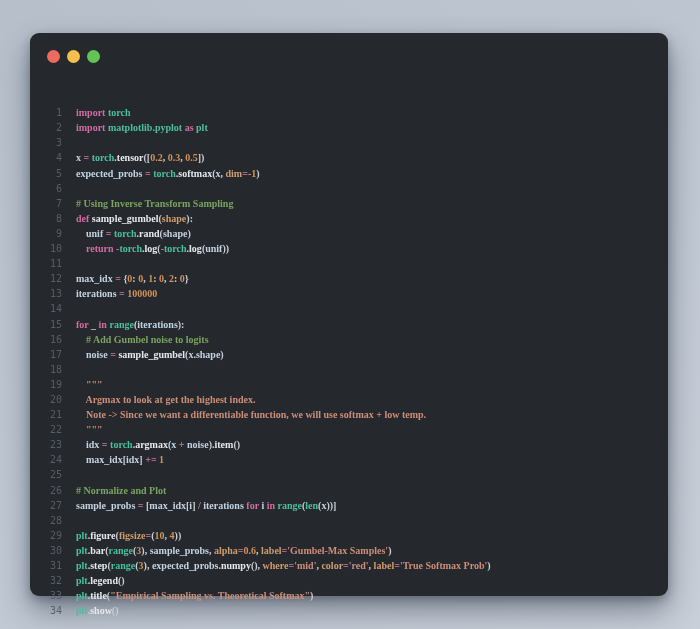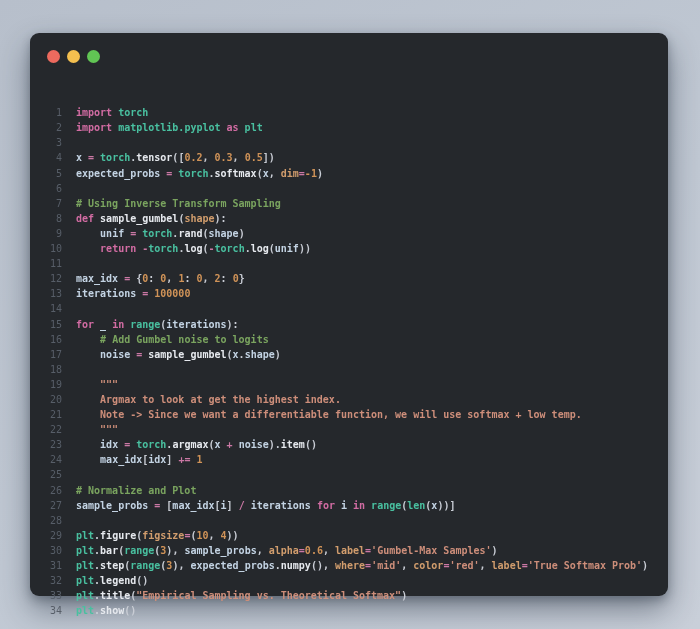--- a/index.html
+++ b/index.html
@@ -24,21 +24,21 @@
   .code{
     padding:0 10px 0 18px;
     font-size:10px;line-height:15.1px;font-weight:bold;
     white-space:pre;
   }
   .line{display:flex;}
   .ln{
     width:14px;text-align:right;margin-right:14px;flex:0 0 auto;
     color:var(--c-ln,#575e68);font-weight:normal;
   }
-  .lc{flex:1 1 auto;}
+  .lc{flex:1 1 auto;font-family:Liberation Serif, serif;}
   .tk-kw{color:var(--c-kw)}
   .tk-mod{color:var(--c-mod)}
   .tk-fn{color:var(--c-fn)}
   .tk-var{color:var(--c-var)}
   .tk-num{color:var(--c-num)}
   .tk-arg{color:var(--c-arg)}
   .tk-str{color:var(--c-str)}
   .tk-doc{color:var(--c-doc)}
   .tk-com{color:var(--c-com)}
   .tk-op{color:var(--c-op)}

